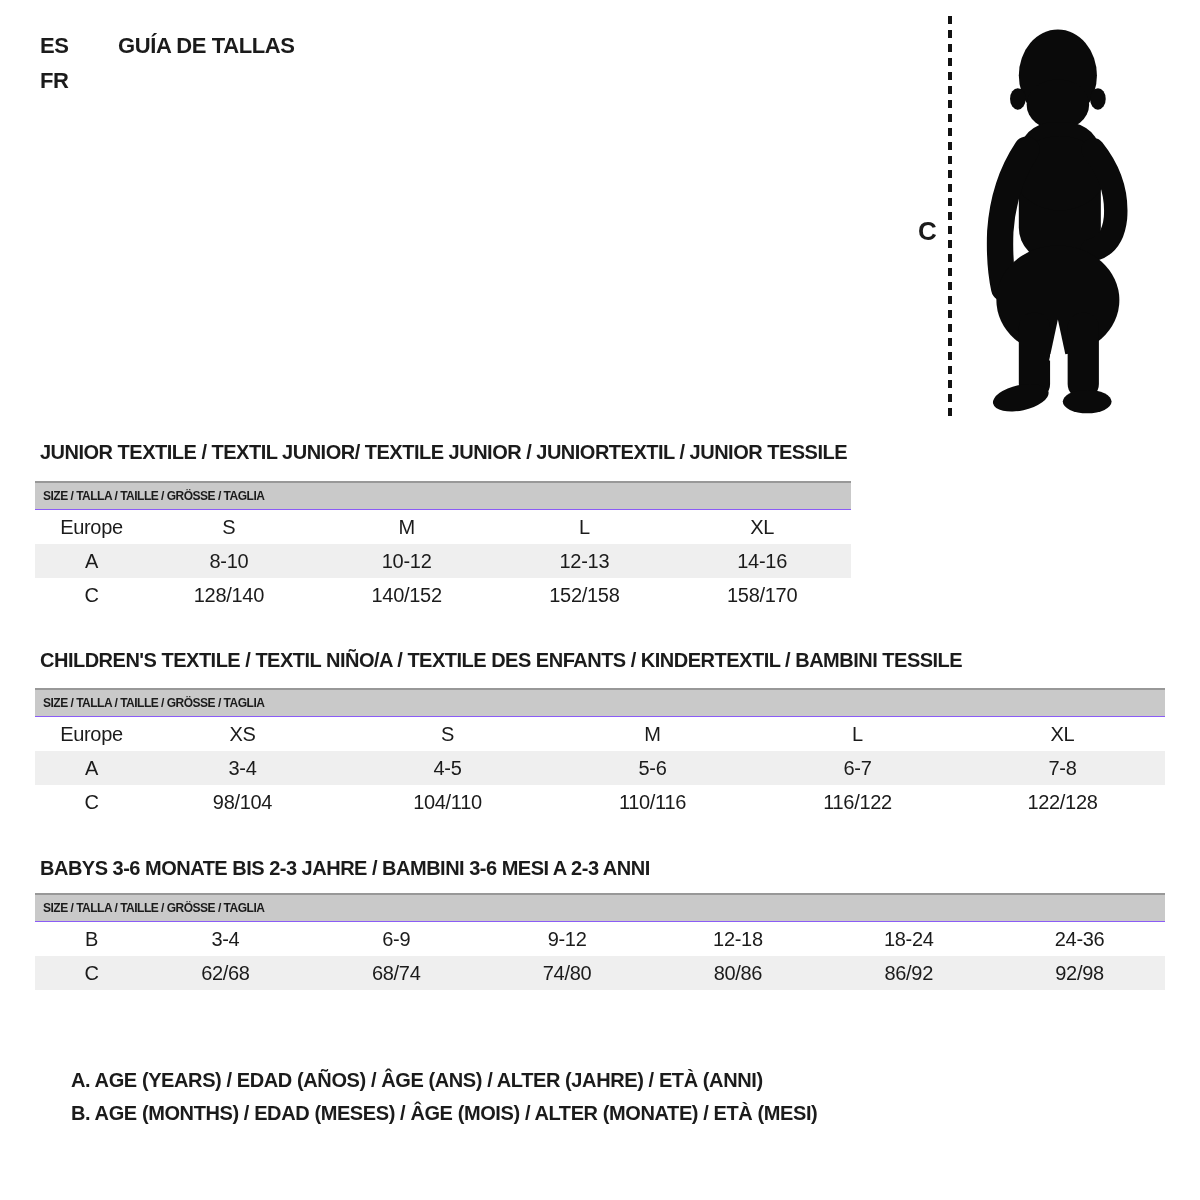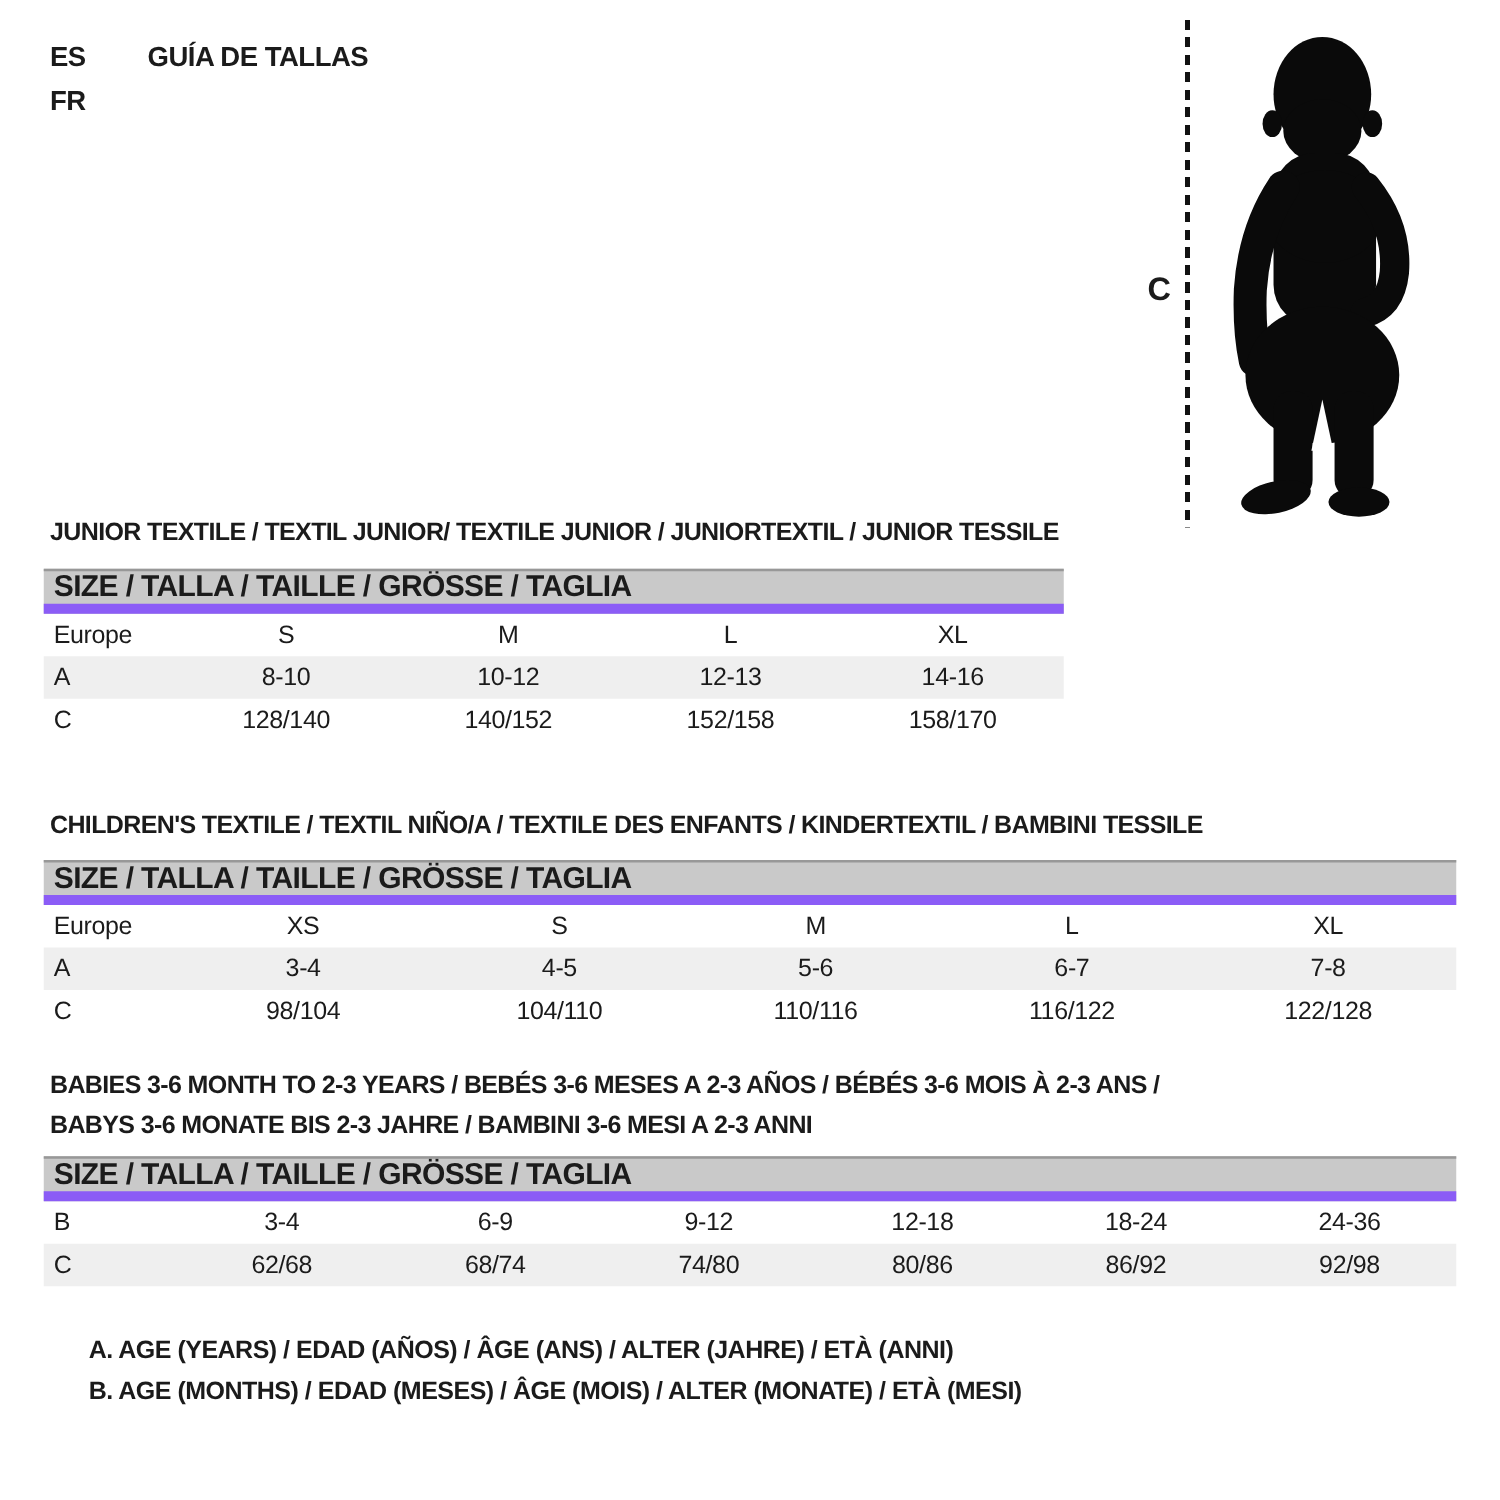--- a/index.html
+++ b/index.html
@@ -23,44 +23,44 @@
   .dash-line {
     position: absolute; left: 48px; top: 8px; width: 4px; height: 406px;
     background: repeating-linear-gradient(to bottom, #121212 0 8px, transparent 8px 14px);
   }
   .figure-label { position: absolute; left: 18px; top: 208px;
                   font-size: 26px; font-weight: bold; }
   .toddler-svg { position: absolute; left: 70px; top: 12px; }
 
   
   .size-section { position: absolute; left: 35px; }
-  .sec-junior   { top: 410px; width: 816px; }
+  .sec-junior   { top: 436px; width: 816px; }
   .sec-children { top: 644px; width: 1130px; }
   .sec-babies   { top: 852px; width: 1130px; }
 
   .sec-title { font-weight: bold; font-size: 20px; line-height: 32px;
                letter-spacing: -0.5px; margin-left: 5px; white-space: nowrap; }
 
   .sec-junior   .tbl { margin-top: 13px; }
   .sec-children .tbl { margin-top: 12px; }
   .sec-babies   .tbl { margin-top: 9px; }
 
   .tbl-head {
     background: #c9c9c9;
     border-top: 2px solid #989898;
-    border-bottom: 8px solid #8b5cf6;
+    border-bottom: 1px solid #8b5cf6;
     height: 26px; line-height: 26px;
-    font-weight: bold; font-size: 24px; letter-spacing: -0.5px;
+    font-weight: bold; font-size: 12px; letter-spacing: -0.5px;
     padding-left: 8px; box-sizing: content-box;
     white-space: nowrap; overflow: hidden;
   }
   .tbl-row { display: grid; align-items: center; height: 34px;
              font-size: 20px; letter-spacing: -0.3px; }
   .tbl-row.shaded { background: #efefef; }
-  .row-label { padding-left: 8px; text-align: left; }
+  .row-label { padding-left: 8px; text-align: center; }
   .cell { text-align: center; }
 
   
   .legend { position: absolute; left: 40px; top: 1064px; margin-left: 31px; }
   .legend-line { font-weight: bold; font-size: 20px; line-height: 33px;
                  letter-spacing: -0.4px; white-space: nowrap; }
 </style>
 </head>
 <body>
 
@@ -170,21 +170,20 @@
             <div class="cell">104/110</div>
             <div class="cell">110/116</div>
             <div class="cell">116/122</div>
             <div class="cell">122/128</div>
           </div>
         </div>
     </div>
   </section>
     <section class="size-section sec-babies">
     <div>
-        <div class="sec-title">BABIES 3-6 MONTH TO 2-3 YEARS / BEBÉS 3-6 MESES A 2-3 AÑOS / BÉBÉS 3-6 MOIS À 2-3 ANS /</div>
         <div class="sec-title">BABYS 3-6 MONATE BIS 2-3 JAHRE / BAMBINI 3-6 MESI A 2-3 ANNI</div>
       </div>
     <div class="tbl">
       <div class="tbl-head">SIZE / TALLA / TAILLE / GRÖSSE / TAGLIA</div>
       <div>
           <div class="tbl-row" style="grid-template-columns: 105px repeat(6, 1fr);">
             <div class="row-label">B</div>
             <div class="cell">3-4</div>
             <div class="cell">6-9</div>
             <div class="cell">9-12</div>

